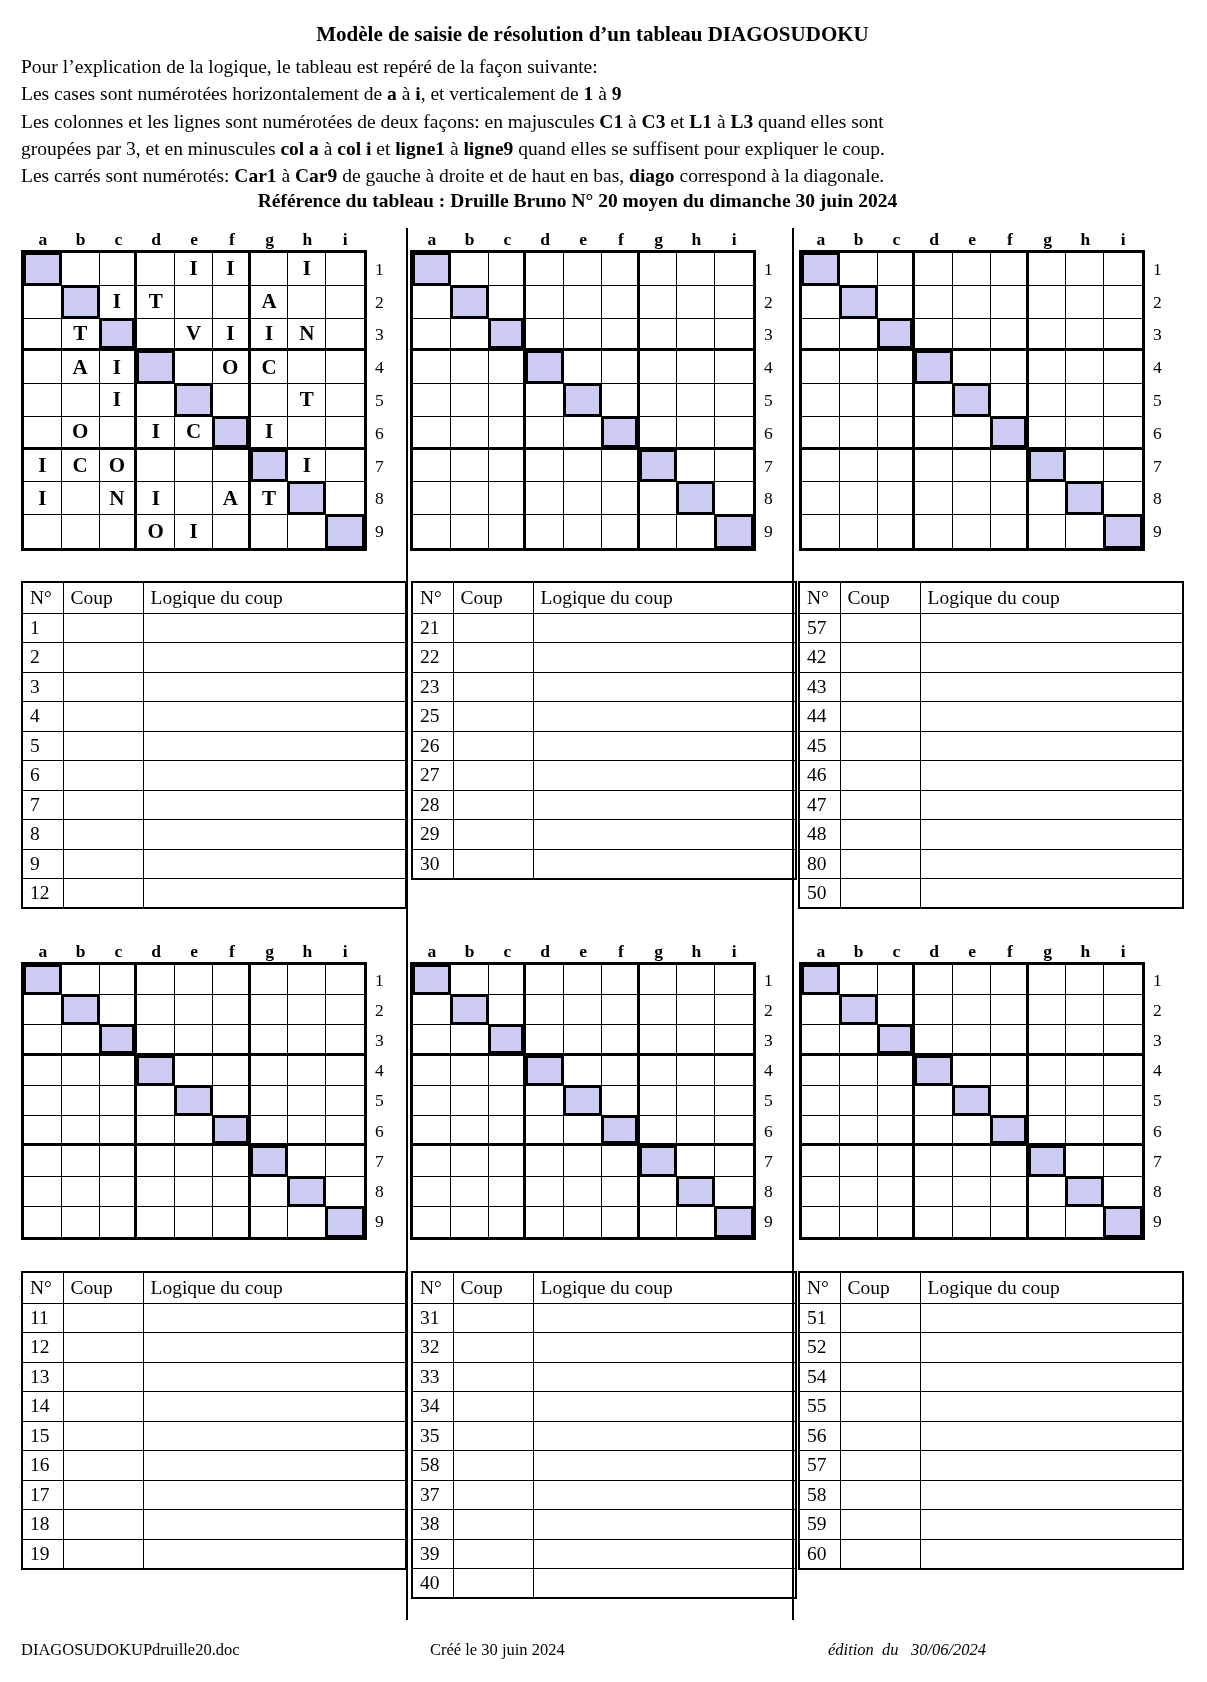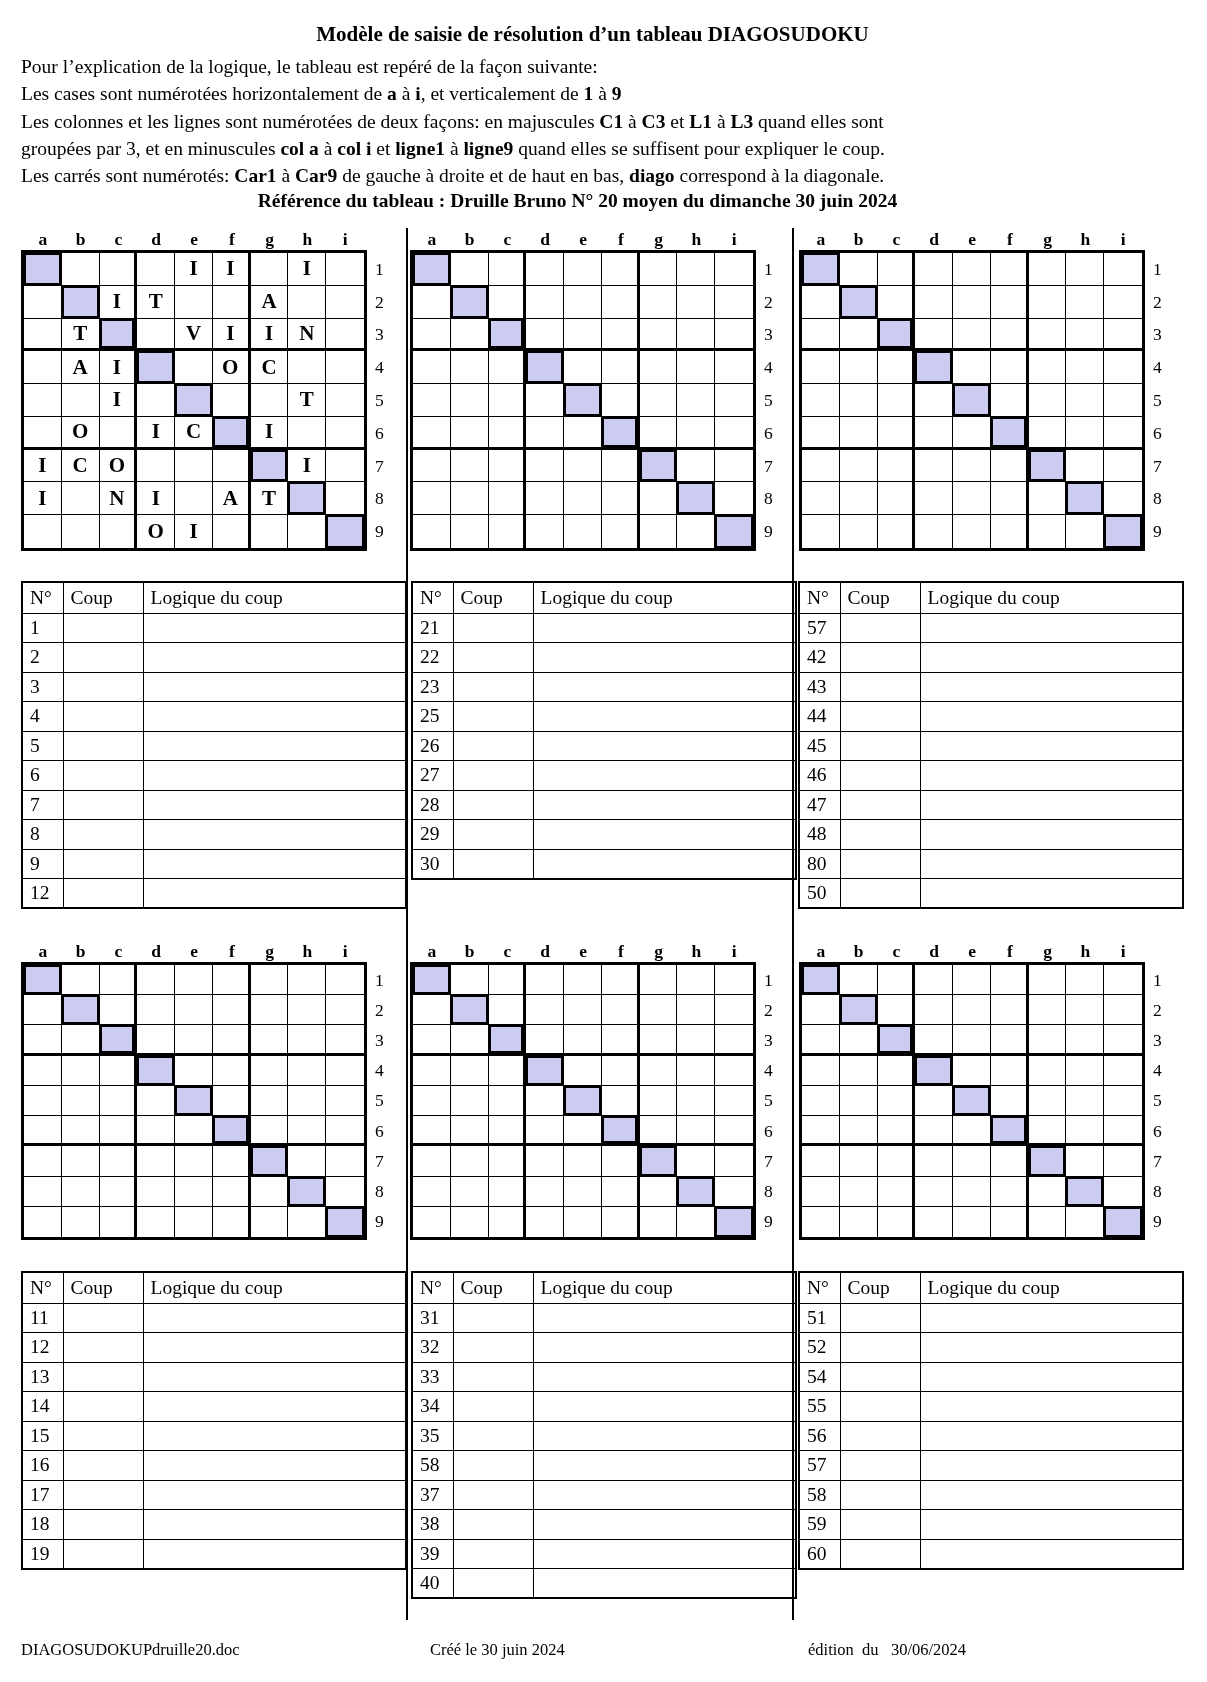--- a/index.html
+++ b/index.html
@@ -85,21 +85,21 @@
   }
   table.ctable{border:2px solid #000;}
   table.ctable thead tr{height:31px;}
   table.ctable tbody tr{height:29.5px;}
   col.c-num{width:41px;}
   col.c-coup{width:80px;}
   
   .footer-item{position:absolute;top:1640px;font-size:16.5px;white-space:pre;}
   #footer-left{left:21px;}
   #footer-center{left:430px;}
-  #footer-right{left:808px;}
+  #footer-right{left:828px;font-style:italic;}
 </style>
 </head>
 <body>
 
 <div id="title">Modèle de saisie de résolution d’un tableau DIAGOSUDOKU</div>
 
 <div id="intro">
     <div><span>Pour l’explication de la logique, le tableau est repéré de la façon suivante:</span></div>
     <div><span>Les cases sont numérotées horizontalement de </span><span class="b">a</span><span> à </span><span class="b">i</span><span>, et verticalement de </span><span class="b">1</span><span> à </span><span class="b">9</span></div>
     <div><span>Les colonnes et les lignes sont numérotées de deux façons: en majuscules </span><span class="b">C1</span><span> à </span><span class="b">C3</span><span> et </span><span class="b">L1</span><span> à </span><span class="b">L3</span><span> quand elles sont</span></div>

